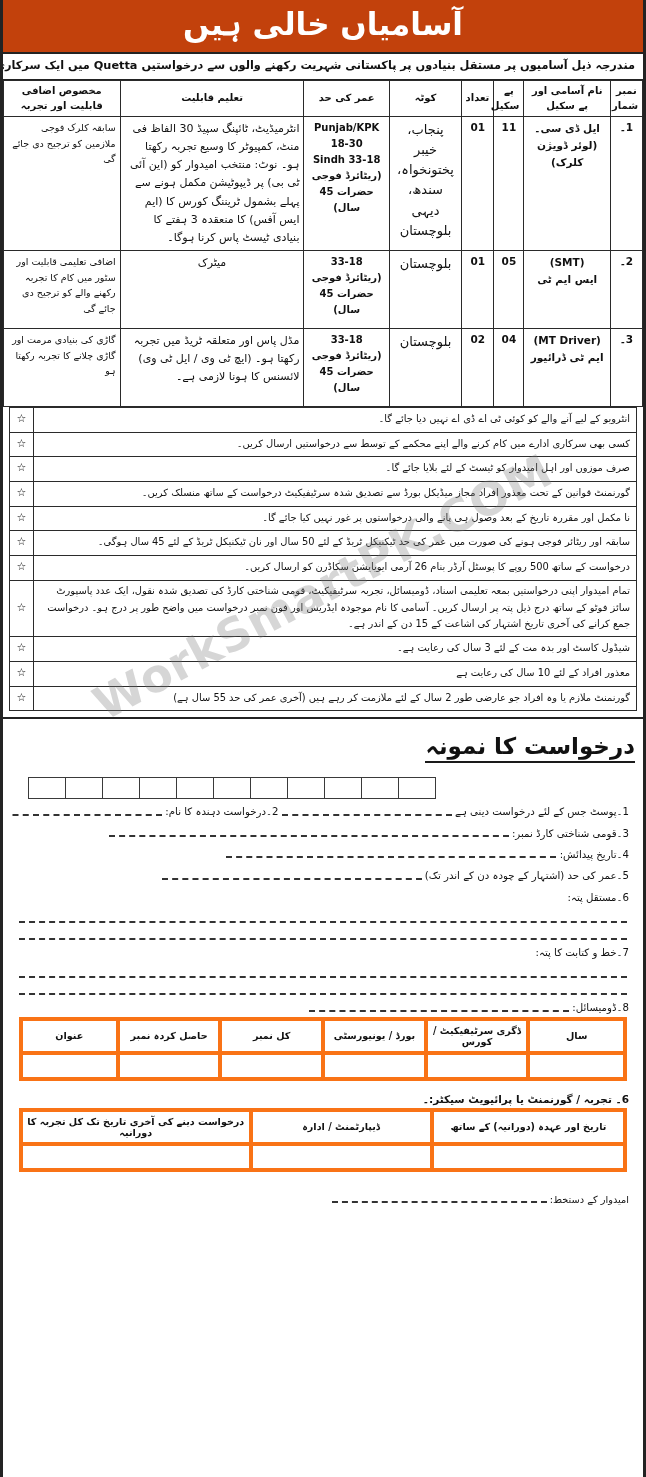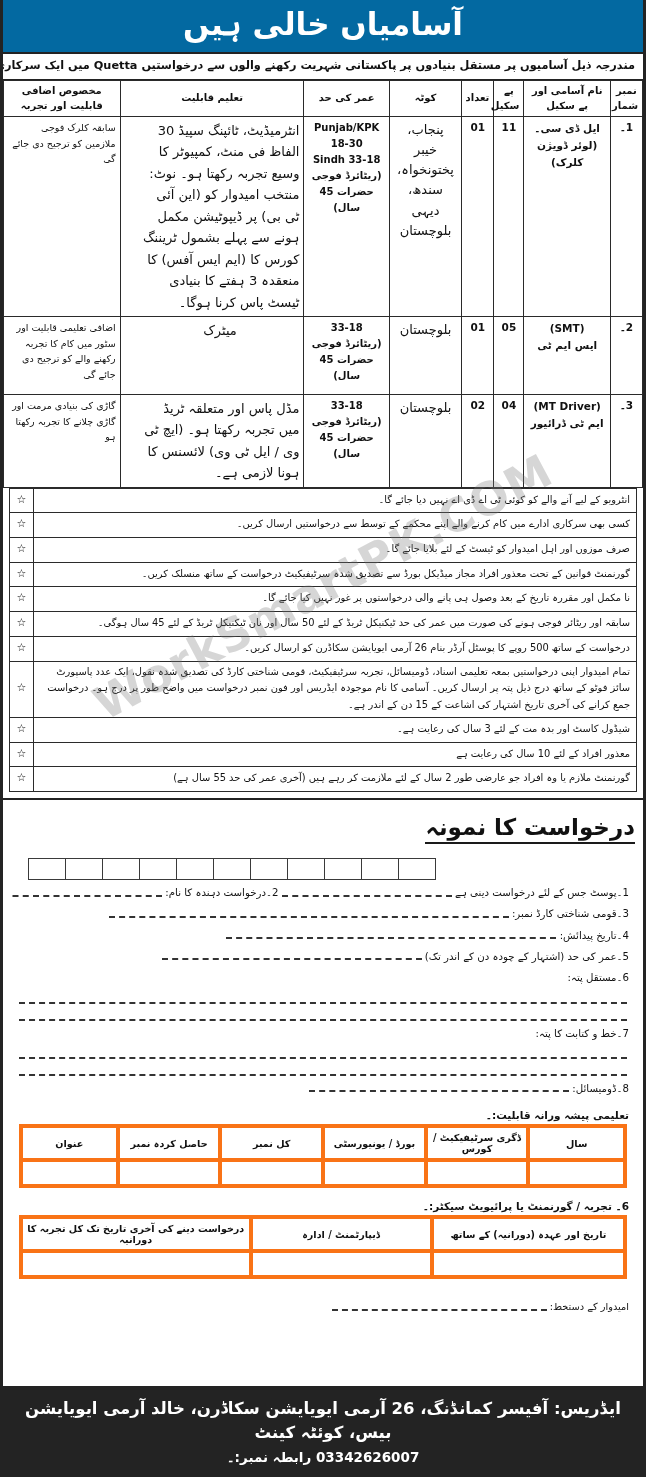--- a/index.html
+++ b/index.html
@@ -20,21 +20,21 @@
     height: 1477px;
     position: relative;
     background: #fff;
     border: 3px solid #232323;
     border-top: 0;
     border-bottom: 0;
   }
 
   
   .banner {
-    background: #0369a1;
+    background: #c2410c;
     color: #ffffff;
     text-align: center;
     padding: 5px 0 9px 0;
     height: 52px;
     display: flex;
     align-items: center;
     justify-content: center;
   }
   .banner-title {
     font-size: 31px;
@@ -77,21 +77,21 @@
     text-align: center;
     font-weight: 700;
     height: 36px;
     vertical-align: middle;
     font-size: 10px;
   }
   table.jobs td.ctr { text-align: center; vertical-align: top; font-weight: 700; font-size: 10.5px; }
   table.jobs td.jobname { text-align: center; font-weight: 700; font-size: 10.5px; line-height: 1.6; margin-top: 20px; }
   table.jobs td.quota { text-align: center; font-size: 13px; line-height: 1.55; }
   table.jobs td.agelimit { text-align: center; font-size: 10px; line-height: 1.6; font-weight: 700; }
-  table.jobs td.edu { text-align: right; font-size: 13px; line-height: 1.65; padding-left: 20px; }
+  table.jobs td.edu { text-align: right; font-size: 11px; line-height: 1.65; }
   table.jobs td.special { text-align: right; font-size: 9.5px; line-height: 1.65; }
 
   col.c-sr   { width: 32px; }
   col.c-name { width: 86px; }
   col.c-scale{ width: 30px; }
   col.c-qty  { width: 32px; }
   col.c-quota{ width: 72px; }
   col.c-age  { width: 85px; }
   col.c-edu  { width: 183px; }
   col.c-spec { width: 116px; }
@@ -460,21 +460,20 @@
     </div>
     <div class="full-dash-row">
       <span class="dash"></span>
     </div>
 
     <div class="line-row">
       <span>8۔</span><span>ڈومیسائل:</span>
       <span class="dash" style="width:260px"></span>
     </div>
 
-    <div class="sub-head">تعلیمی پیشہ ورانہ قابلیت:۔</div>
     <table class="sub">
       <colgroup>
         <col style="width:16%">
           <col style="width:17%">
           <col style="width:17%">
         <col style="width:17%">
           <col style="width:17%">
           <col style="width:16%">
       </colgroup>
       <thead>
@@ -523,21 +522,14 @@
     </table>
 
     <div class="sign-row">
       <span>امیدوار کے دستخط:</span>
       <span class="dash" style="width:215px"></span>
     </div>
   </div>
 
   <div class="watermark">WorkSmartPK.COM</div>
 
-  <div class="footer">
-    <div class="footer-address">ایڈریس: آفیسر کمانڈنگ، 26 آرمی ایویایشن سکاڈرن، خالد آرمی ایویایشن بیس، کوئٹہ کینٹ</div>
-    <div class="footer-contact">
-      <span>03342626007</span>
-      <span>رابطہ نمبر:۔</span>
-    </div>
-  </div>
 
 </div>
 
 </body></html>

